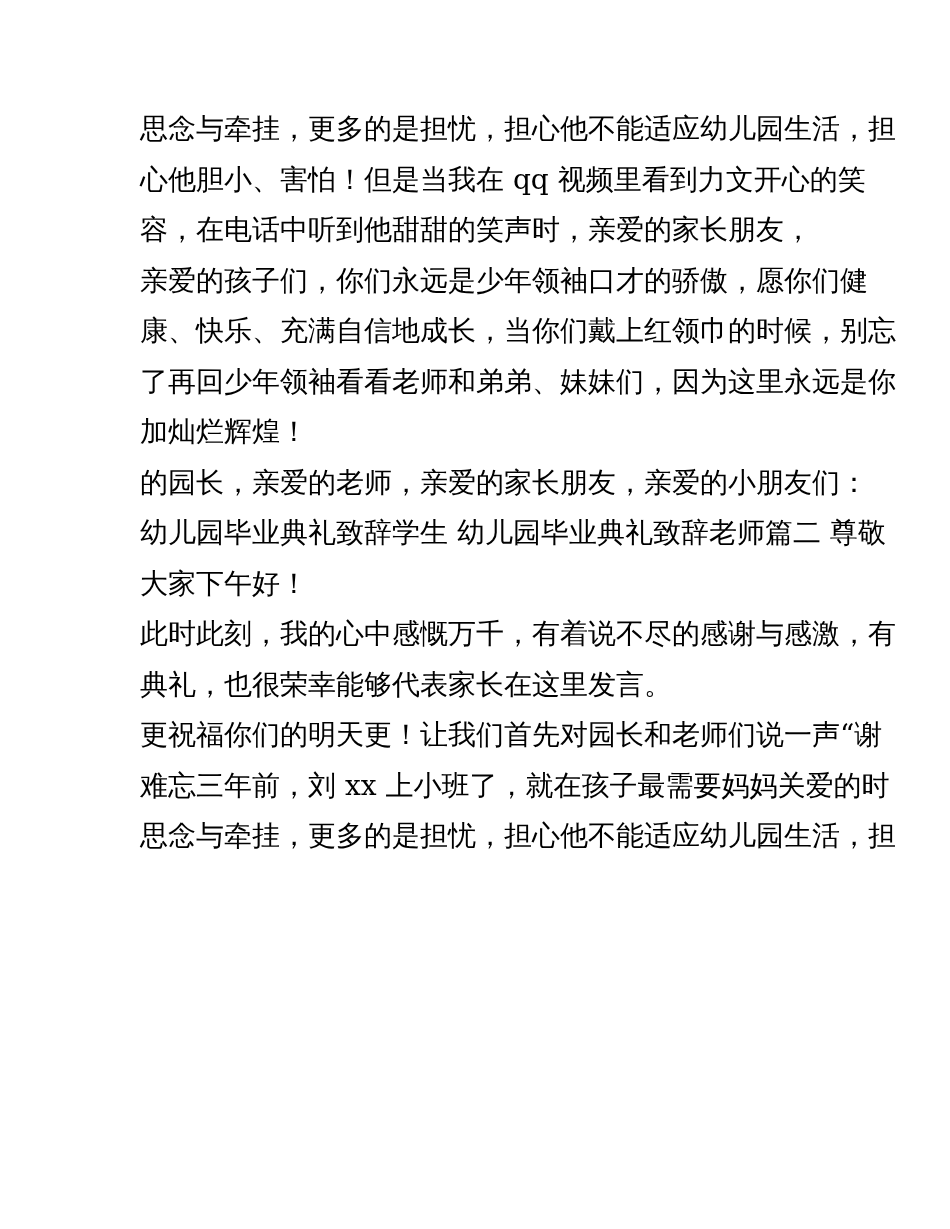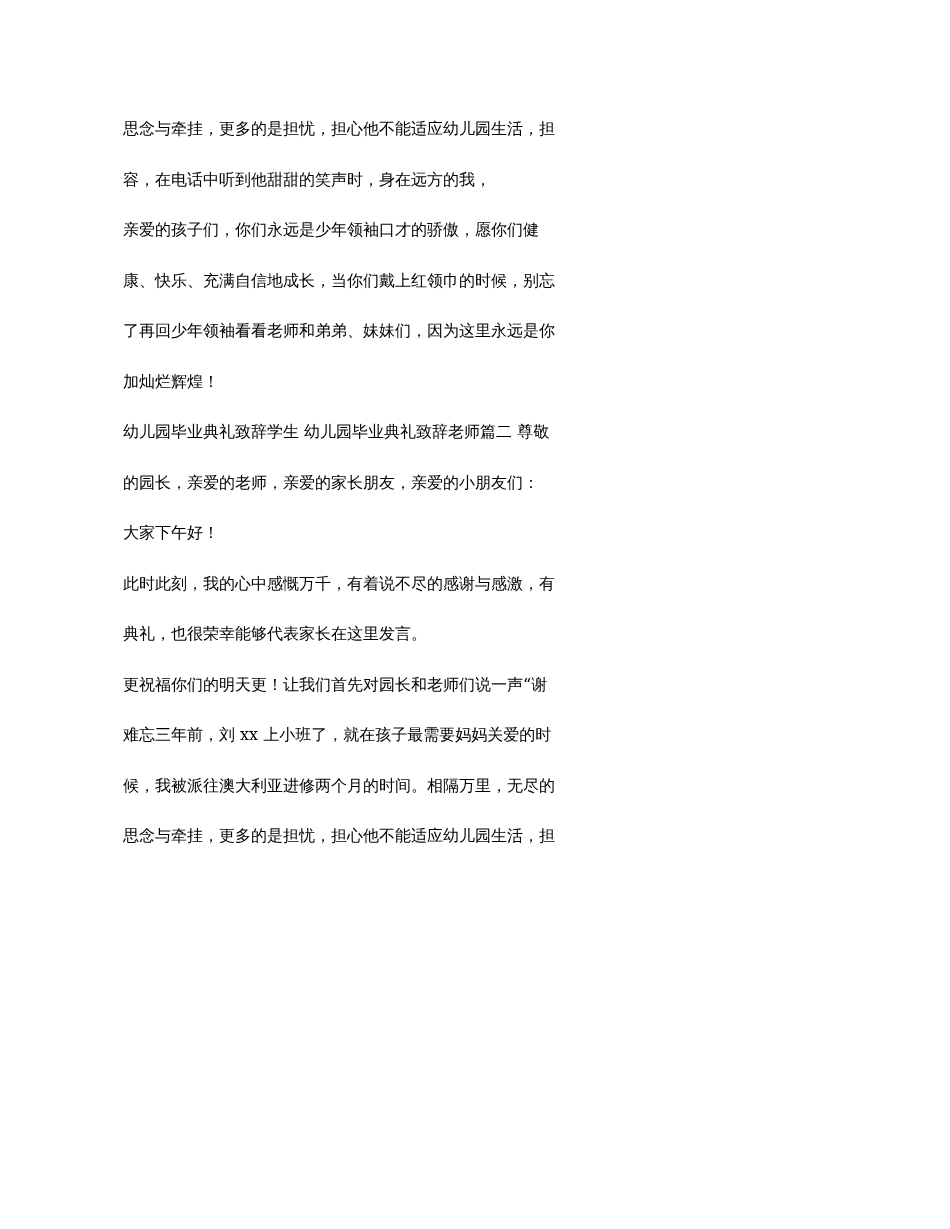--- a/index.html
+++ b/index.html
@@ -8,46 +8,46 @@
       background: #ffffff;
     }
     body {
       width: 950px;
       height: 1229px;
       position: relative;
       overflow: hidden;
     }
     .page {
       position: absolute;
-      left: 123px;
+      left: 140px;
       top: 104px;
       width: 680px;
       color: #000000;
       font-family: "DejaVu Serif", "Liberation Serif", serif;
-      font-size: 16px;
+      font-size: 28px;
       line-height: 50.5px;
     }
     .line {
       display: block;
       white-space: nowrap;
       height: 50.5px;
     }
   </style>
 </head>
 <body>
 
 <div class="page">
   <span class="line">思念与牵挂，更多的是担忧，担心他不能适应幼儿园生活，担</span>
-  <span class="line">容，在电话中听到他甜甜的笑声时，身在远方的我，</span>
+  <span class="line">心他胆小、害怕！但是当我在 qq 视频里看到力文开心的笑</span>
+  <span class="line">容，在电话中听到他甜甜的笑声时，亲爱的家长朋友，</span>
   <span class="line">亲爱的孩子们，你们永远是少年领袖口才的骄傲，愿你们健</span>
   <span class="line">康、快乐、充满自信地成长，当你们戴上红领巾的时候，别忘</span>
   <span class="line">了再回少年领袖看看老师和弟弟、妹妹们，因为这里永远是你</span>
   <span class="line">加灿烂辉煌！</span>
+  <span class="line">的园长，亲爱的老师，亲爱的家长朋友，亲爱的小朋友们：</span>
   <span class="line">幼儿园毕业典礼致辞学生 幼儿园毕业典礼致辞老师篇二 尊敬</span>
-  <span class="line">的园长，亲爱的老师，亲爱的家长朋友，亲爱的小朋友们：</span>
   <span class="line">大家下午好！</span>
   <span class="line">此时此刻，我的心中感慨万千，有着说不尽的感谢与感激，有</span>
   <span class="line">典礼，也很荣幸能够代表家长在这里发言。</span>
   <span class="line">更祝福你们的明天更！让我们首先对园长和老师们说一声“谢</span>
   <span class="line">难忘三年前，刘 xx 上小班了，就在孩子最需要妈妈关爱的时</span>
-  <span class="line">候，我被派往澳大利亚进修两个月的时间。相隔万里，无尽的</span>
   <span class="line">思念与牵挂，更多的是担忧，担心他不能适应幼儿园生活，担</span>
 </div>
 
 </body></html>

